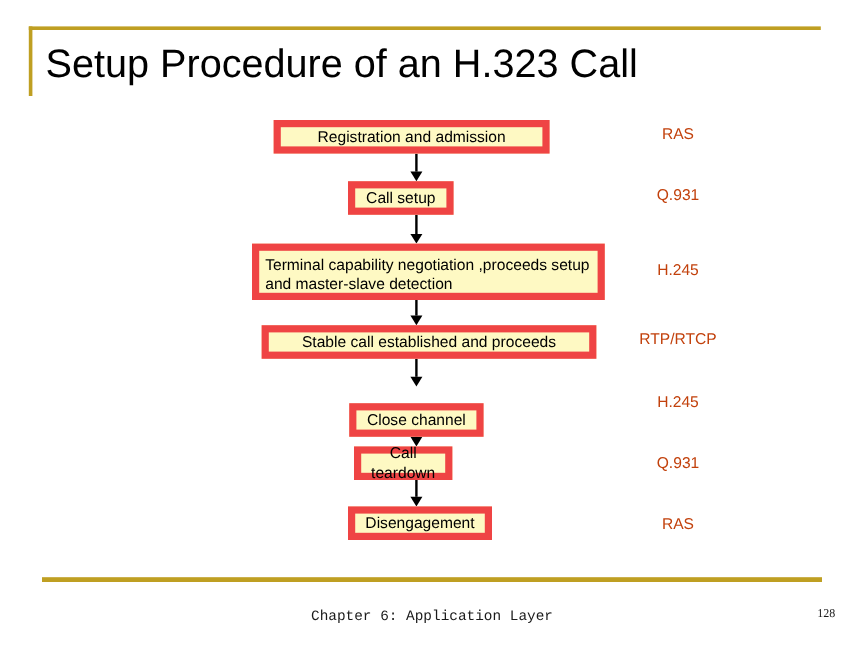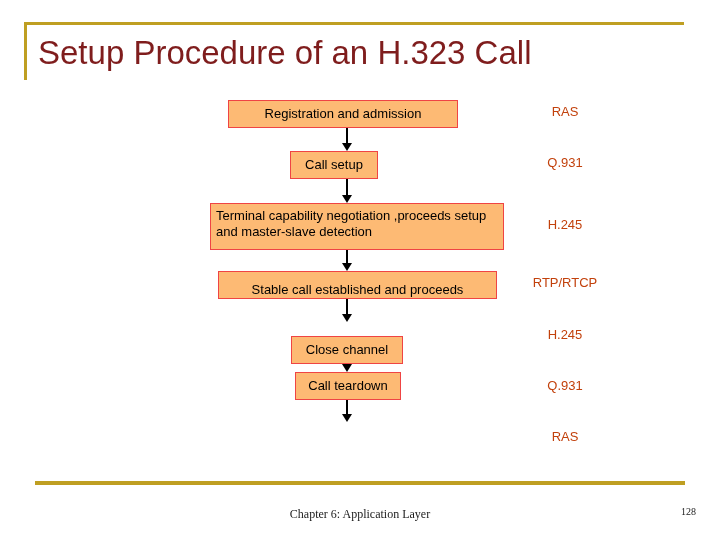--- a/index.html
+++ b/index.html
@@ -31,40 +31,40 @@
     border-left: 3px solid #BF9F22;
     box-sizing: border-box;
   }
   #page-title {
     position: absolute;
     left: 38px;
     top: 27px;
     width: 650px;
     height: 52px;
     line-height: 52px;
-    color: #7f1d1d;
+    color: #000000;
     font-size: 33px;
     font-weight: normal;
     letter-spacing: 0px;
     white-space: nowrap;
     font-family: "Liberation Sans", sans-serif;
   }
 
   
   #flow {
     position: absolute;
     left: 0;
     top: 0;
     width: 720px;
     height: 540px;
   }
   .fbox {
     position: absolute;
-    border: 1px solid #ef4444;
-    background: #fdba74;
+    border: 6px solid #ef4444;
+    background: #fef9c3;
     box-sizing: border-box;
     color: #000000;
     font-size: 13px;
     font-family: "Liberation Sans", sans-serif;
     display: flex;
     align-items: center;
     justify-content: center;
     text-align: center;
     line-height: 16px;
     padding: 0 4px;
@@ -106,21 +106,21 @@
     background: #BF9F22;
   }
   #footer-text {
     position: absolute;
     left: 0;
     top: 507px;
     width: 720px;
     text-align: center;
     color: #1a1a1a;
     font-size: 12px;
-    font-family: Liberation Serif, serif;
+    font-family: Liberation Mono, monospace;
   }
   #page-number {
     position: absolute;
     right: 24px;
     top: 506px;
     color: #1a1a1a;
     font-size: 10px;
     font-family: "Liberation Serif", serif;
   }
 </style>
@@ -156,24 +156,27 @@
       <div class="fbox two-line" style="left: 210px; top: 203px; width: 294px; height: 47px;"><span>Terminal capability negotiation ,proceeds setup and master-slave detection</span></div>
       <div class="rlabel" style="left: 505px; top: 217px; width: 120px;">H.245</div>
       <div class="fbox" style="left: 218px; top: 271px; width: 279px; height: 28px; align-items: flex-end;">
         <span>Stable call established and proceeds</span>
       </div>
       <div class="rlabel" style="left: 505px; top: 275px; width: 120px;">RTP/RTCP</div>
       <div class="fbox" style="left: 291px; top: 336px; width: 112px; height: 28px;">
         <span>Close channel</span>
       </div>
       <div class="rlabel" style="left: 505px; top: 327px; width: 120px;">H.245</div>
-      <div class="fbox" style="left: 295px; top: 372px; width: 106px; height: 28px;">
+      <div class="fbox" style="left: 295px; top: 372px; width: 82px; height: 28px;">
         <span>Call teardown</span>
       </div>
       <div class="rlabel" style="left: 505px; top: 378px; width: 120px;">Q.931</div>
+      <div class="fbox" style="left: 290px; top: 422px; width: 120px; height: 28px;">
+        <span>Disengagement</span>
+      </div>
       <div class="rlabel" style="left: 505px; top: 429px; width: 120px;">RAS</div>
     </div>
 
   <div id="footer-rule"></div>
   <div id="footer-text">Chapter 6: Application Layer</div>
   <div id="page-number">128</div>
 
 </div>
 
 </body></html>

